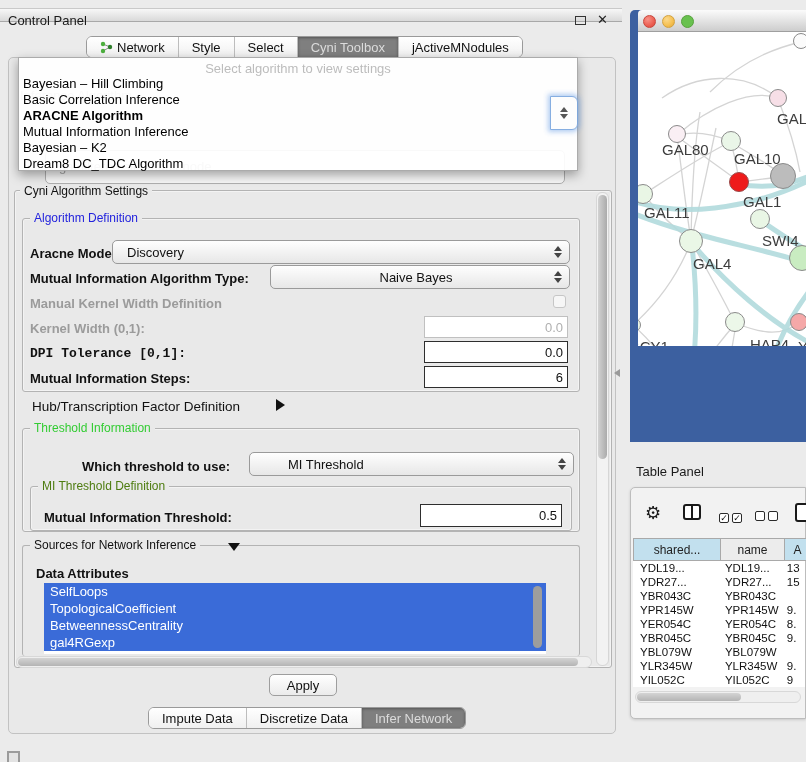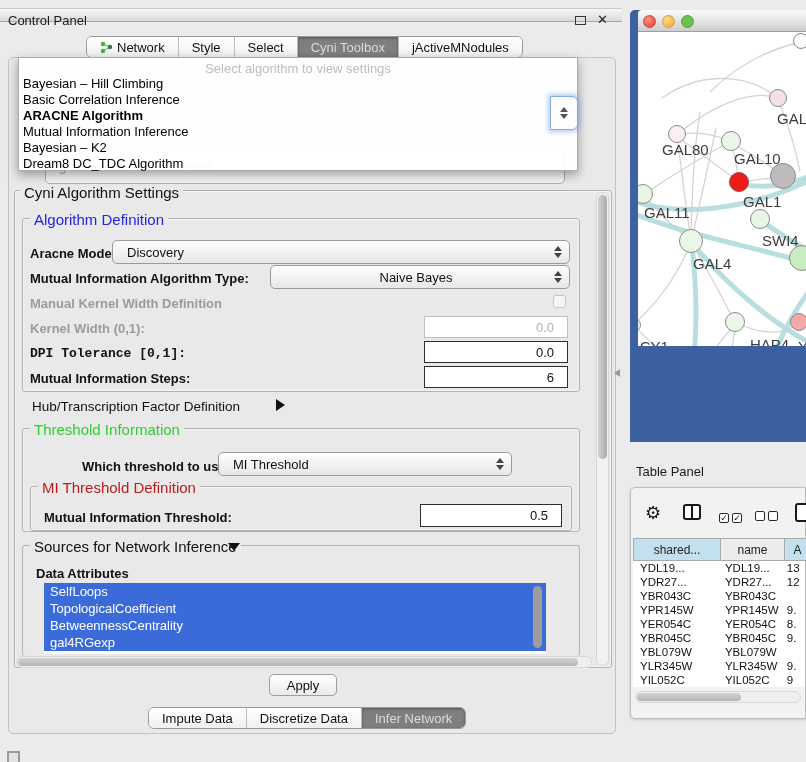--- a/index.html
+++ b/index.html
@@ -22,35 +22,35 @@
   .seg-tab:first-child { border-left:none; }
   .seg-tab.selected { background:#7f7f7f; color:#dcdcdc; box-shadow:inset 0 1px 3px rgba(0,0,0,.35); }
   #cp-tabs { left:86px; top:36px; }
   #bottom-tabs { left:148px; top:707px; }
 
   .cp-content { left:8px; top:57px; width:608px; height:677px; background:#e9e9e9;
     border:1px solid #c2c2c2; border-radius:5px; }
 
   
   .group { position:absolute; border:1px solid #b3b3b3; border-radius:3px; box-shadow:inset 0 0 0 1px #f3f3f3; }
-  .group-label { position:absolute; font-size:15px; background:#e9e9e9; padding:0 4px; white-space:nowrap; }
+  .group-label { position:absolute; font-size:12px; background:#e9e9e9; padding:0 4px; white-space:nowrap; }
 
   .fld-label { position:absolute; font-size:13px; font-weight:bold; color:#111; white-space:nowrap; }
   .fld-label.dis { color:#9b9b9b; }
 
   .combo { position:absolute; border:1px solid #9a9a9a; border-radius:5px;
     background:linear-gradient(#fefefe,#e7e7e7); font-size:13px; color:#111;
     display:flex; align-items:center; }
   .combo .cv { padding-left:14px; flex:1; }
   .combo .arrows { width:22px; display:flex; flex-direction:column; align-items:center; gap:2px; }
   .tri-up { width:0; height:0; border-left:4px solid transparent; border-right:4px solid transparent; border-bottom:5px solid #444; }
   .tri-dn { width:0; height:0; border-left:4px solid transparent; border-right:4px solid transparent; border-top:5px solid #444; }
 
   .tfield { position:absolute; background:#fff; font-size:13px; color:#111;
-    display:flex; align-items:center; justify-content:flex-end; padding-right:13px; }
+    display:flex; align-items:center; justify-content:flex-end; padding-right:4px; }
   .tfield.en { border:1.5px solid #2e2e2e; }
   .tfield.dis { border:1px solid #c0c0c0; color:#b0b0b0; }
 
   .checkbox { position:absolute; width:13px; height:13px; border:1.5px solid #c6c6c6; border-radius:3px; background:#f6f6f6; }
 
   .tri-right { position:absolute; width:0; height:0; border-top:6px solid transparent; border-bottom:6px solid transparent; border-left:9px solid #111; }
   .tri-down  { position:absolute; width:0; height:0; border-left:6px solid transparent; border-right:6px solid transparent; border-top:8px solid #111; }
 
   
   #algo-popup { left:18px; top:57px; width:560px; height:114px; background:rgba(255,255,255,.93);
@@ -201,30 +201,30 @@
   <div class="fld-label" style="left:30px; top:371px;">Mutual Information Steps:</div>
   <div class="tfield en" style="left:424px; top:366px; width:144px; height:22px;">6</div>
 
   <div class="abs" style="left:32px; top:399px; font-size:13.5px; color:#111;">Hub/Transcription Factor Definition</div>
   <div class="tri-right" style="left:276px; top:399px;"></div>
 
   <div class="group" style="left:22px; top:428px; width:558px; height:104px;"></div>
   <div class="group-label" style="left:30px; top:421px; color:#33cc33;">Threshold Information</div>
 
   <div class="fld-label" style="left:82px; top:459px;">Which threshold to use:</div>
-  <div class="combo" style="left:218px; top:452px; width:294px; height:24px;">
+  <div class="combo" style="left:249px; top:452px; width:325px; height:24px;padding-left:24px;">
     <span class="cv">MI Threshold</span>
     <span class="arrows">
         <span class="tri-up"></span>
         <span class="tri-dn"></span>
       </span>
   </div>
 
   <div class="group" style="left:30px; top:486px; width:542px; height:45px;"></div>
-  <div class="group-label" style="left:38px; top:479px; color:#b91c1c;">MI Threshold Definition</div>
+  <div class="group-label" style="left:38px; top:479px; color:#4d7c0f;">MI Threshold Definition</div>
 
   <div class="fld-label" style="left:44px; top:510px;">Mutual Information Threshold:</div>
   <div class="tfield en" style="left:420px; top:504px; width:142px; height:23px;">0.5</div>
 
   <div class="group" style="left:22px; top:545px; width:558px; height:111px; border-bottom:none; box-shadow:none;"></div>
   <div class="group-label" style="left:30px; top:538px; color:#111;">Sources for Network Inference</div>
   <div class="tri-down" style="left:228px; top:543px;"></div>
 
   <div class="fld-label" style="left:36px; top:566px;">Data Attributes</div>
   <div class="abs" id="attr-list">
@@ -351,21 +351,21 @@
       </div>
     <div id="tbl-body">
         <div class="tr">
           <div class="td" style="width: 88px;">YDL19...</div>
           <div class="td" style="width: 64px;">YDL19...</div>
           <div class="td" style="width: 26px;">13</div>
         </div>
         <div class="tr">
           <div class="td" style="width: 88px;">YDR27...</div>
           <div class="td" style="width: 64px;">YDR27...</div>
-          <div class="td" style="width: 26px;">12</div>
+          <div class="td" style="width: 26px;">15</div>
         </div>
         <div class="tr">
           <div class="td" style="width: 88px;">YBR043C</div>
           <div class="td" style="width: 64px;">YBR043C</div>
           <div class="td" style="width: 26px;"></div>
         </div>
         <div class="tr">
           <div class="td" style="width: 88px;">YPR145W</div>
           <div class="td" style="width: 64px;">YPR145W</div>
           <div class="td" style="width: 26px;">9.</div>

